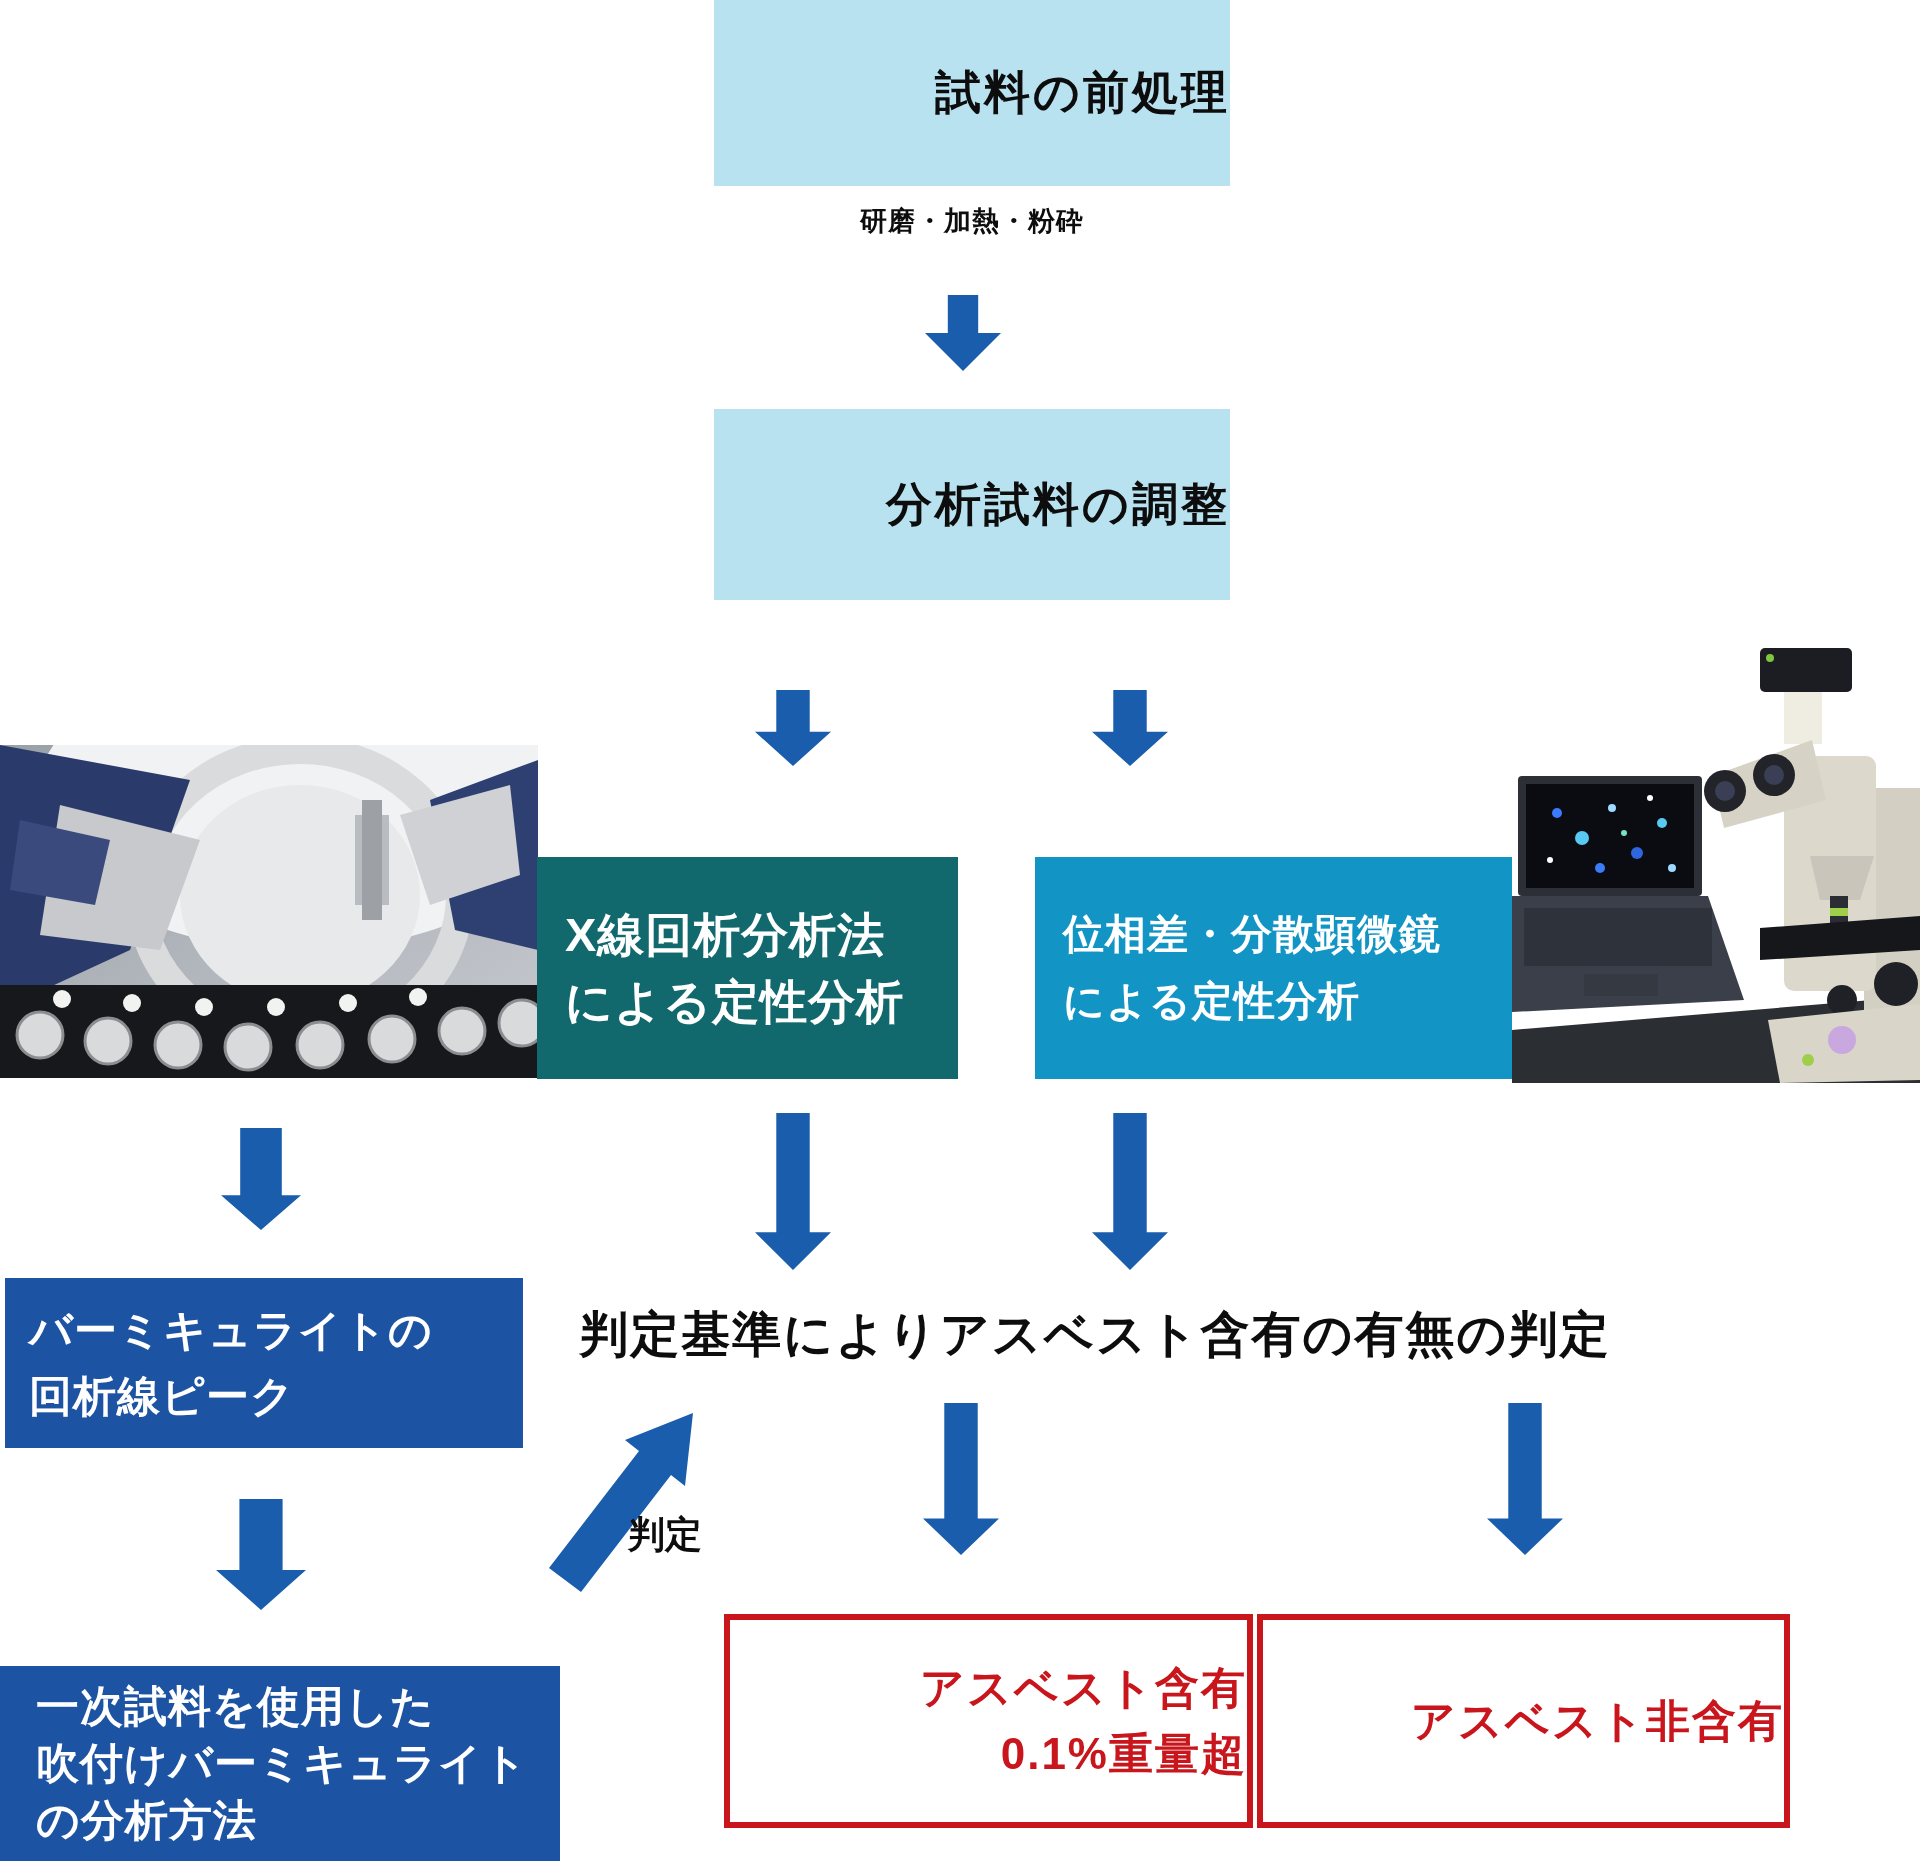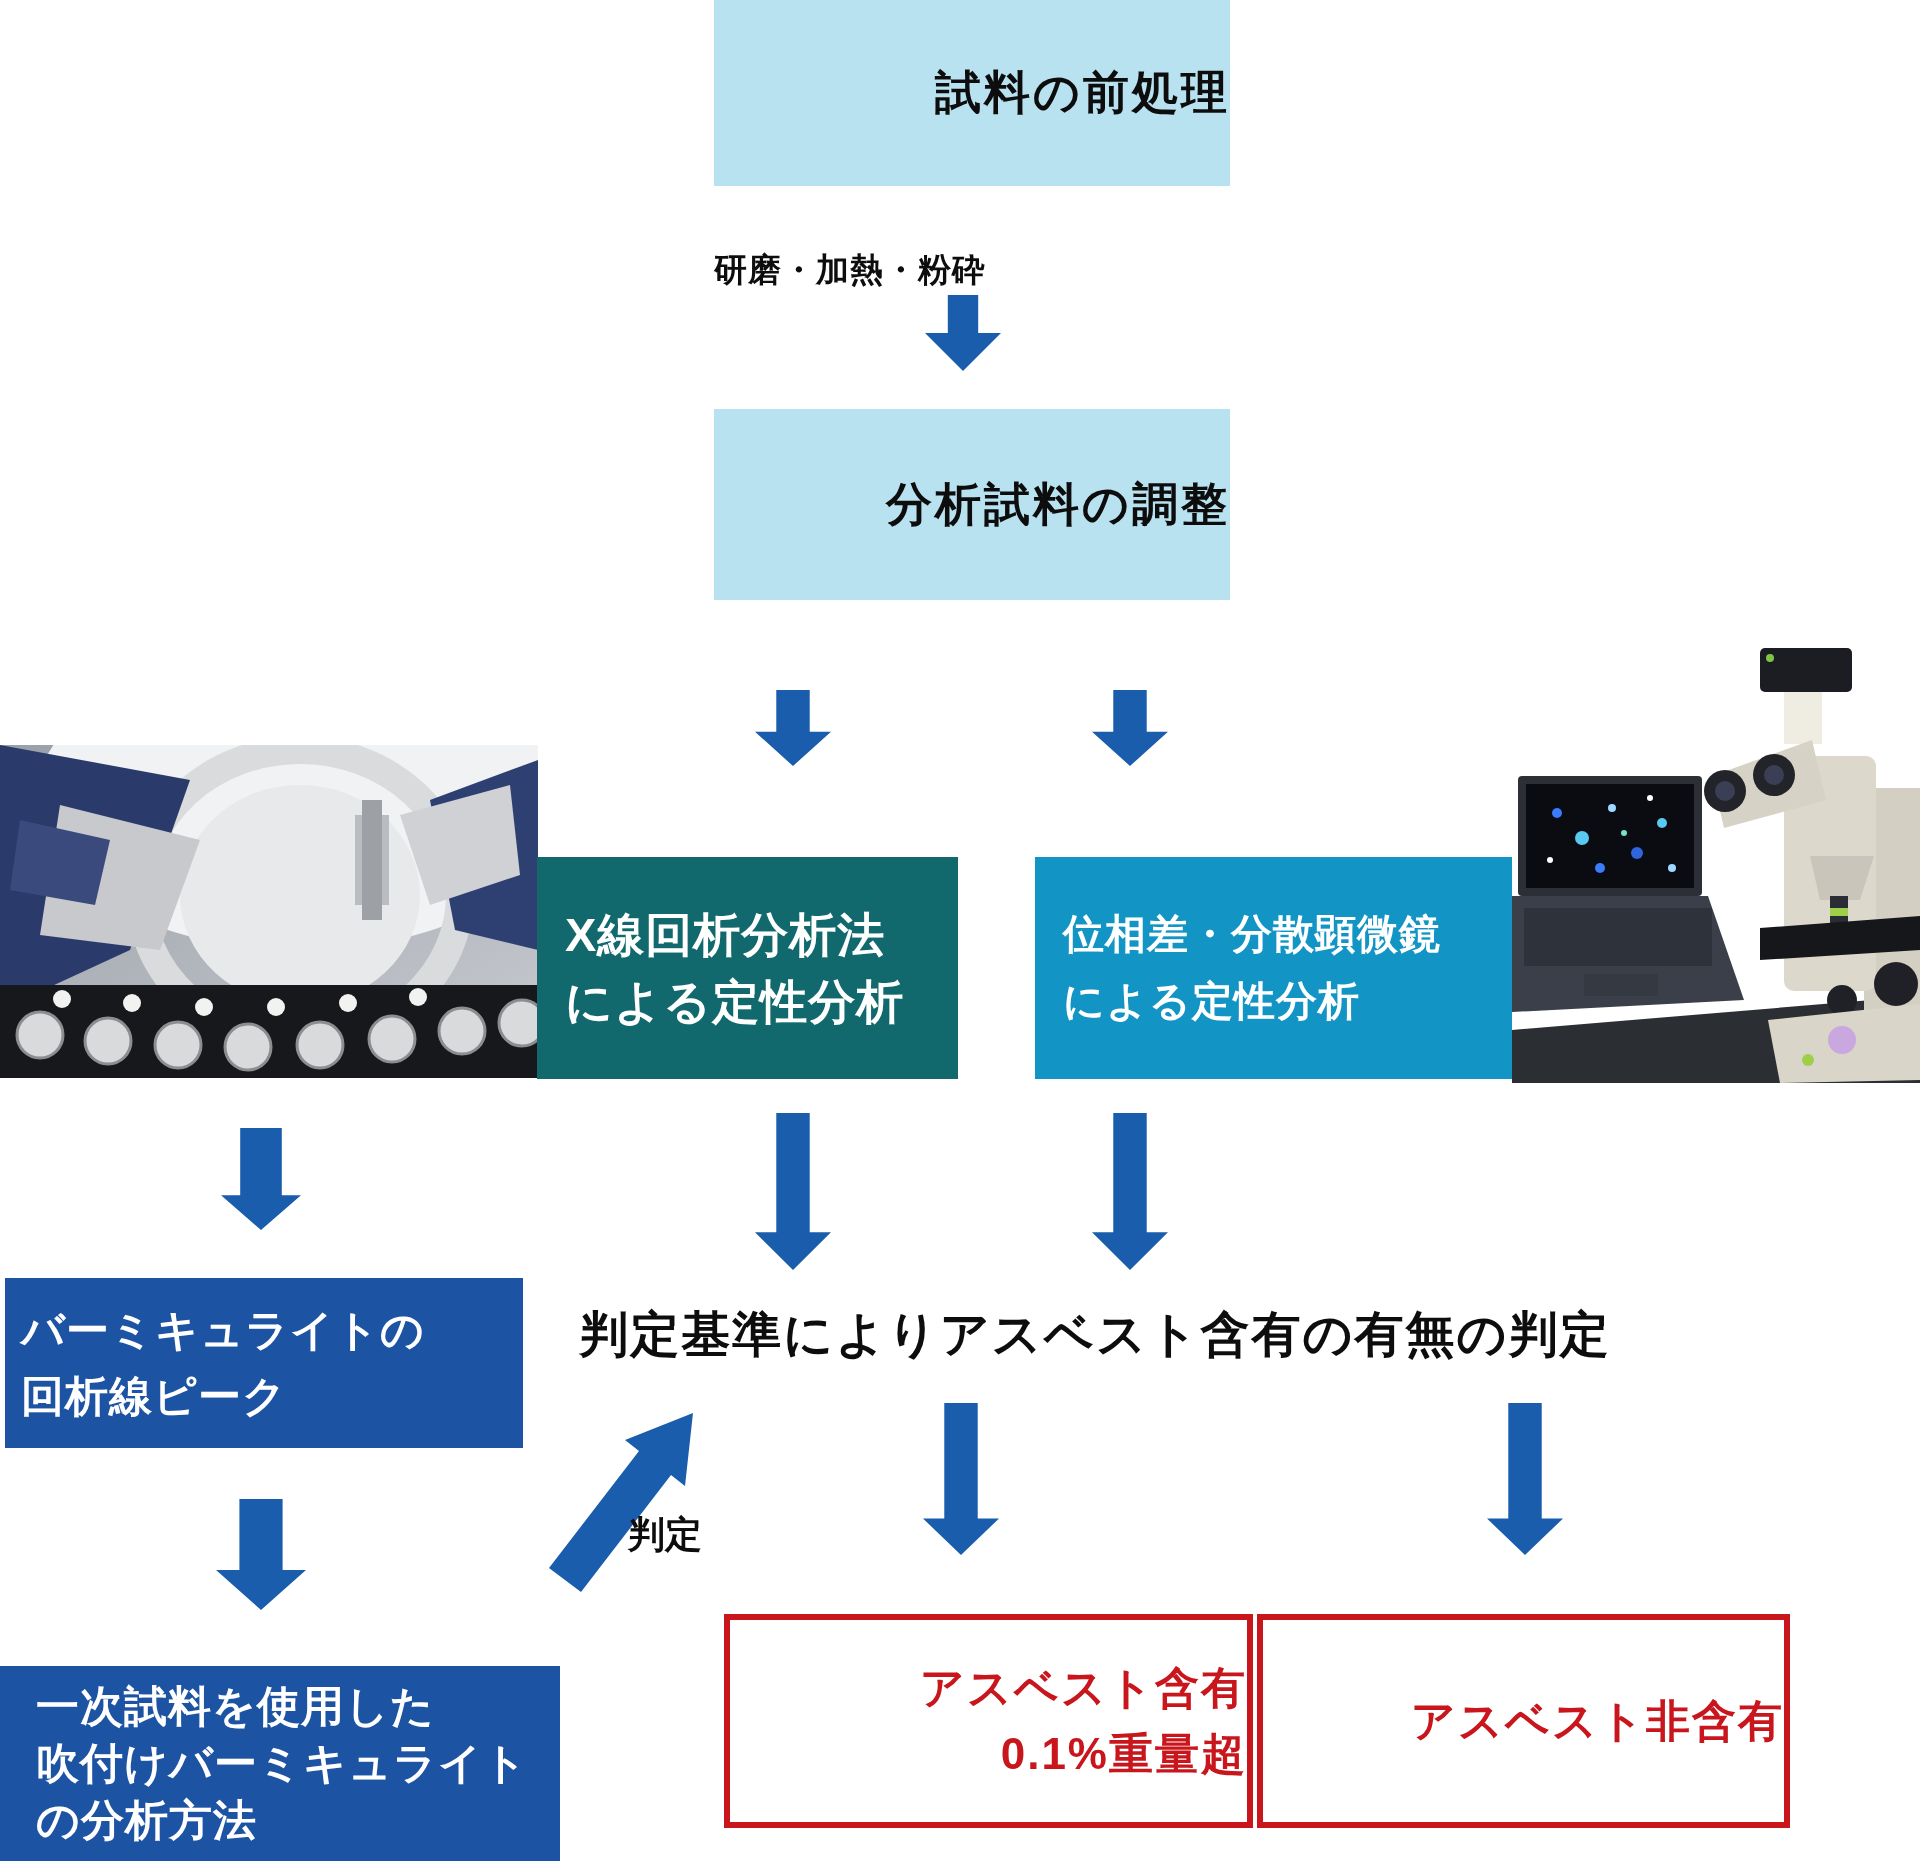--- a/index.html
+++ b/index.html
@@ -36,21 +36,21 @@
 </style>
 </head>
 <body>
 
 <div class="canvas">
 
   <div class="abs light-box fill-box center-text" style="left:714px;top:0;width:516px;height:186px;font-size:46px;letter-spacing:3px;">
     <span class="line">試料の前処理</span>
   </div>
 
-  <div class="abs black-label" style="left:714px;top:203px;width:516px;font-size:33px;letter-spacing:1px;margin-top:45px;">研磨・加熱・粉砕</div>
+  <div class="abs black-label" style="left:714px;top:203px;width:516px;font-size:27px;text-align:center;letter-spacing:1px;">研磨・加熱・粉砕</div>
 
   <div class="abs down-arrow ar-a" style="left:925px;top:295px;width:76px;height:76px;"></div>
 
   <div class="abs light-box fill-box center-text" style="left:714px;top:409px;width:516px;height:191px;font-size:46px;letter-spacing:3px;">
     <span class="line">分析試料の調整</span>
   </div>
 
   <div class="abs down-arrow ar-b" style="left:755px;top:690px;width:76px;height:76px;"></div>
   <div class="abs down-arrow ar-b" style="left:1092px;top:690px;width:76px;height:76px;"></div>
 
@@ -159,21 +159,21 @@
     </svg>
   </div>
 
   <div class="abs down-arrow ar-c" style="left:755px;top:1113px;width:76px;height:157px;"></div>
   <div class="abs down-arrow ar-c" style="left:1092px;top:1113px;width:76px;height:157px;"></div>
 
   <div class="abs down-arrow ar-p" style="left:221px;top:1128px;width:80px;height:102px;"></div>
 
   <div class="abs black-label" style="left:430px;top:1302px;width:1330px;font-size:49px;text-align:center;letter-spacing:2px;">判定基準によりアスベスト含有の有無の判定</div>
 
-  <div class="abs navy-box fill-box" style="left:5px;top:1278px;width:518px;height:170px;font-size:43px;padding-left:16px;line-height:66px;letter-spacing:1px;">
+  <div class="abs navy-box fill-box" style="left:5px;top:1278px;width:518px;height:170px;font-size:43px;padding-left:24px;line-height:66px;letter-spacing:1px;">
     <span class="line">バーミキュライトの</span>
     <span class="line">回析線ピーク</span>
   </div>
 
   <div class="abs" style="left:540px;top:1395px;width:170px;height:200px;">
     <svg width="170" height="200" viewBox="0 0 170 200" xmlns="http://www.w3.org/2000/svg">
       <polygon points="9,173 99,56 85,45 153,18 145,91 131,80 41,197" fill="#1a5dac"></polygon>
     </svg>
   </div>
 

